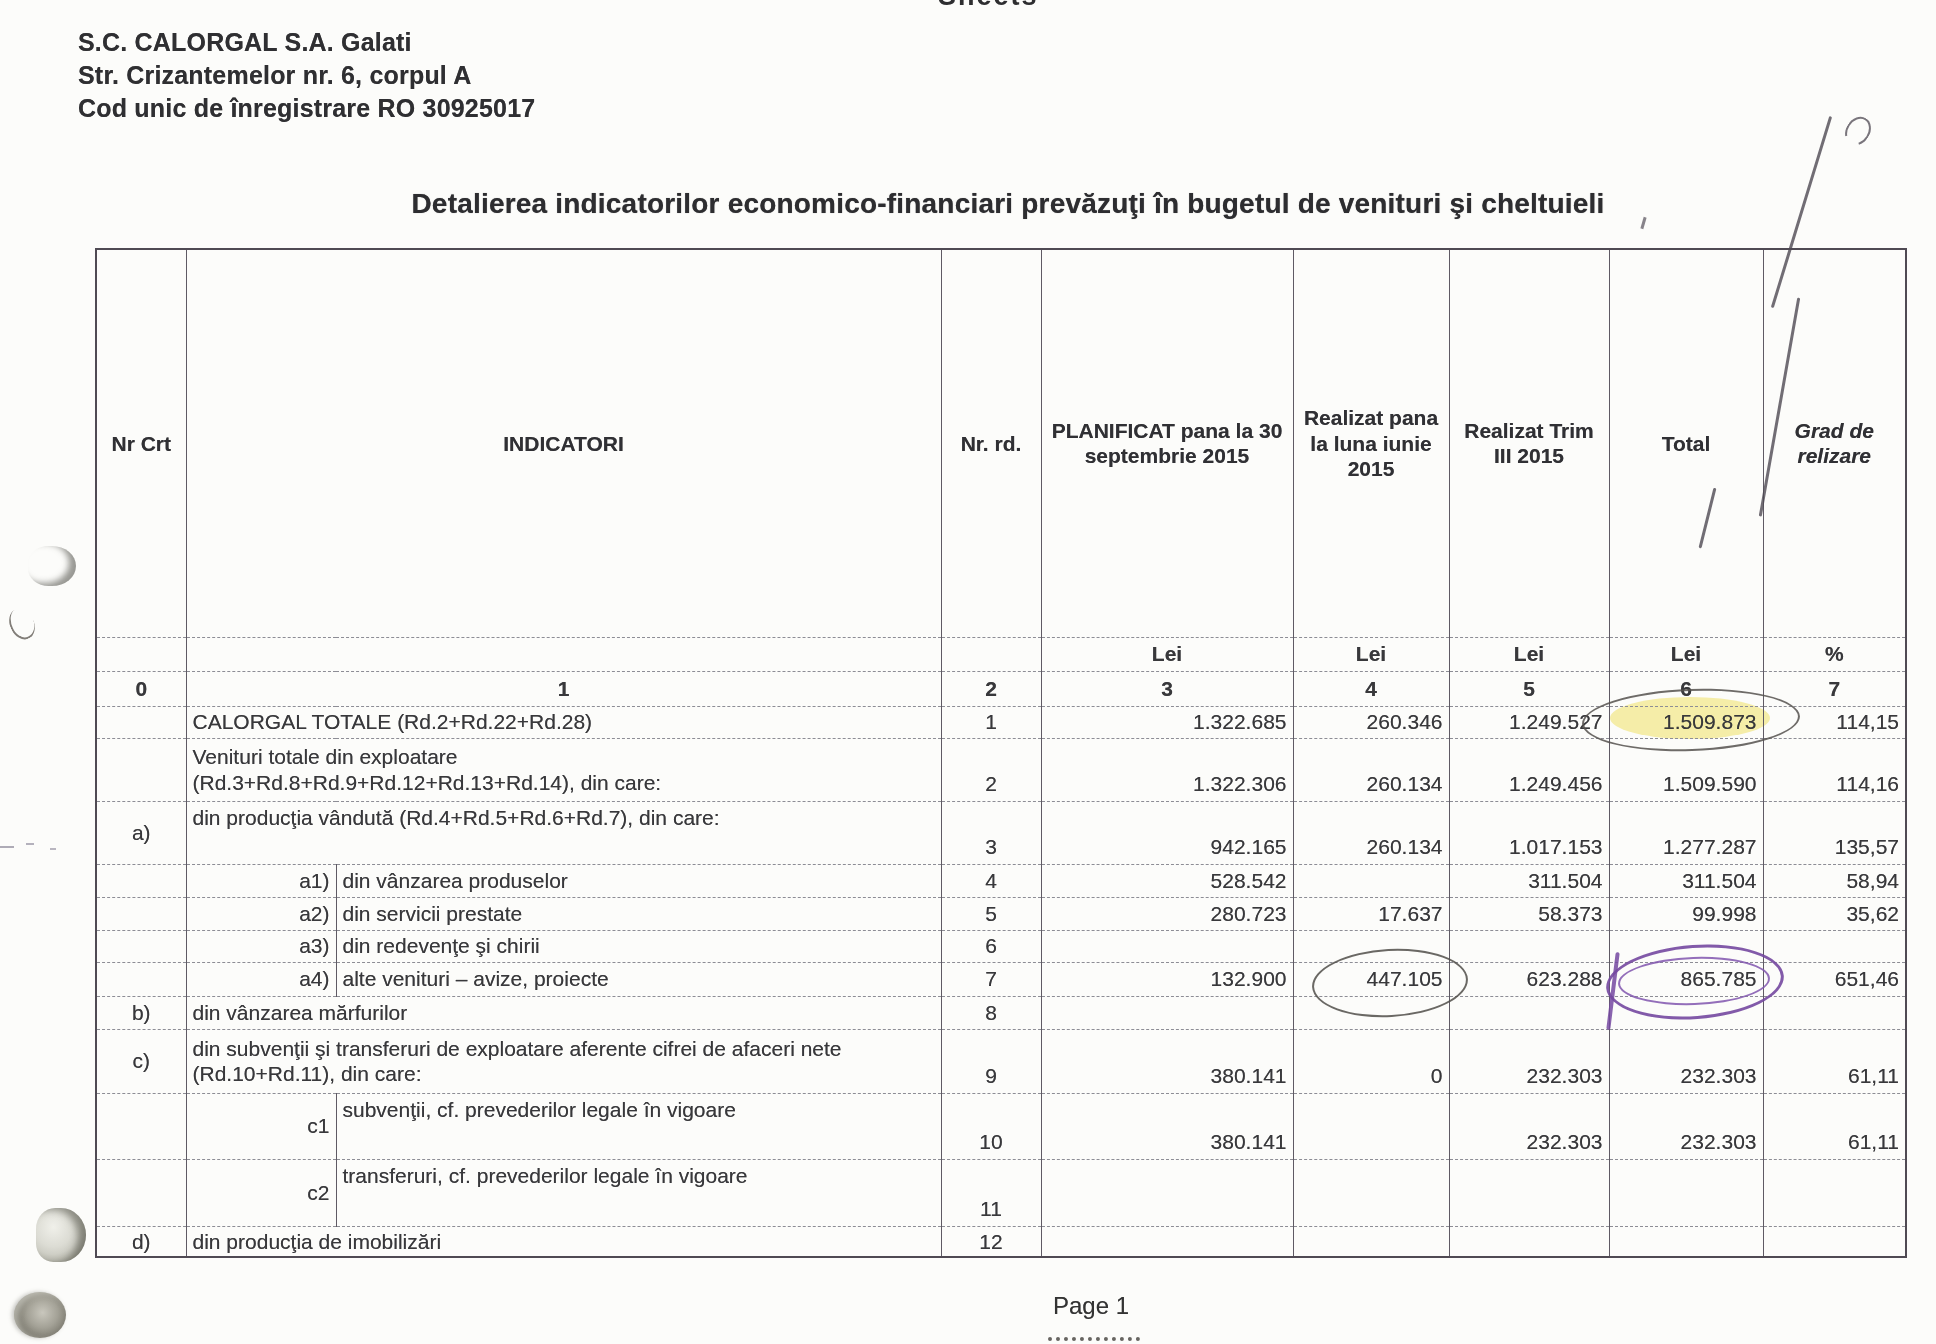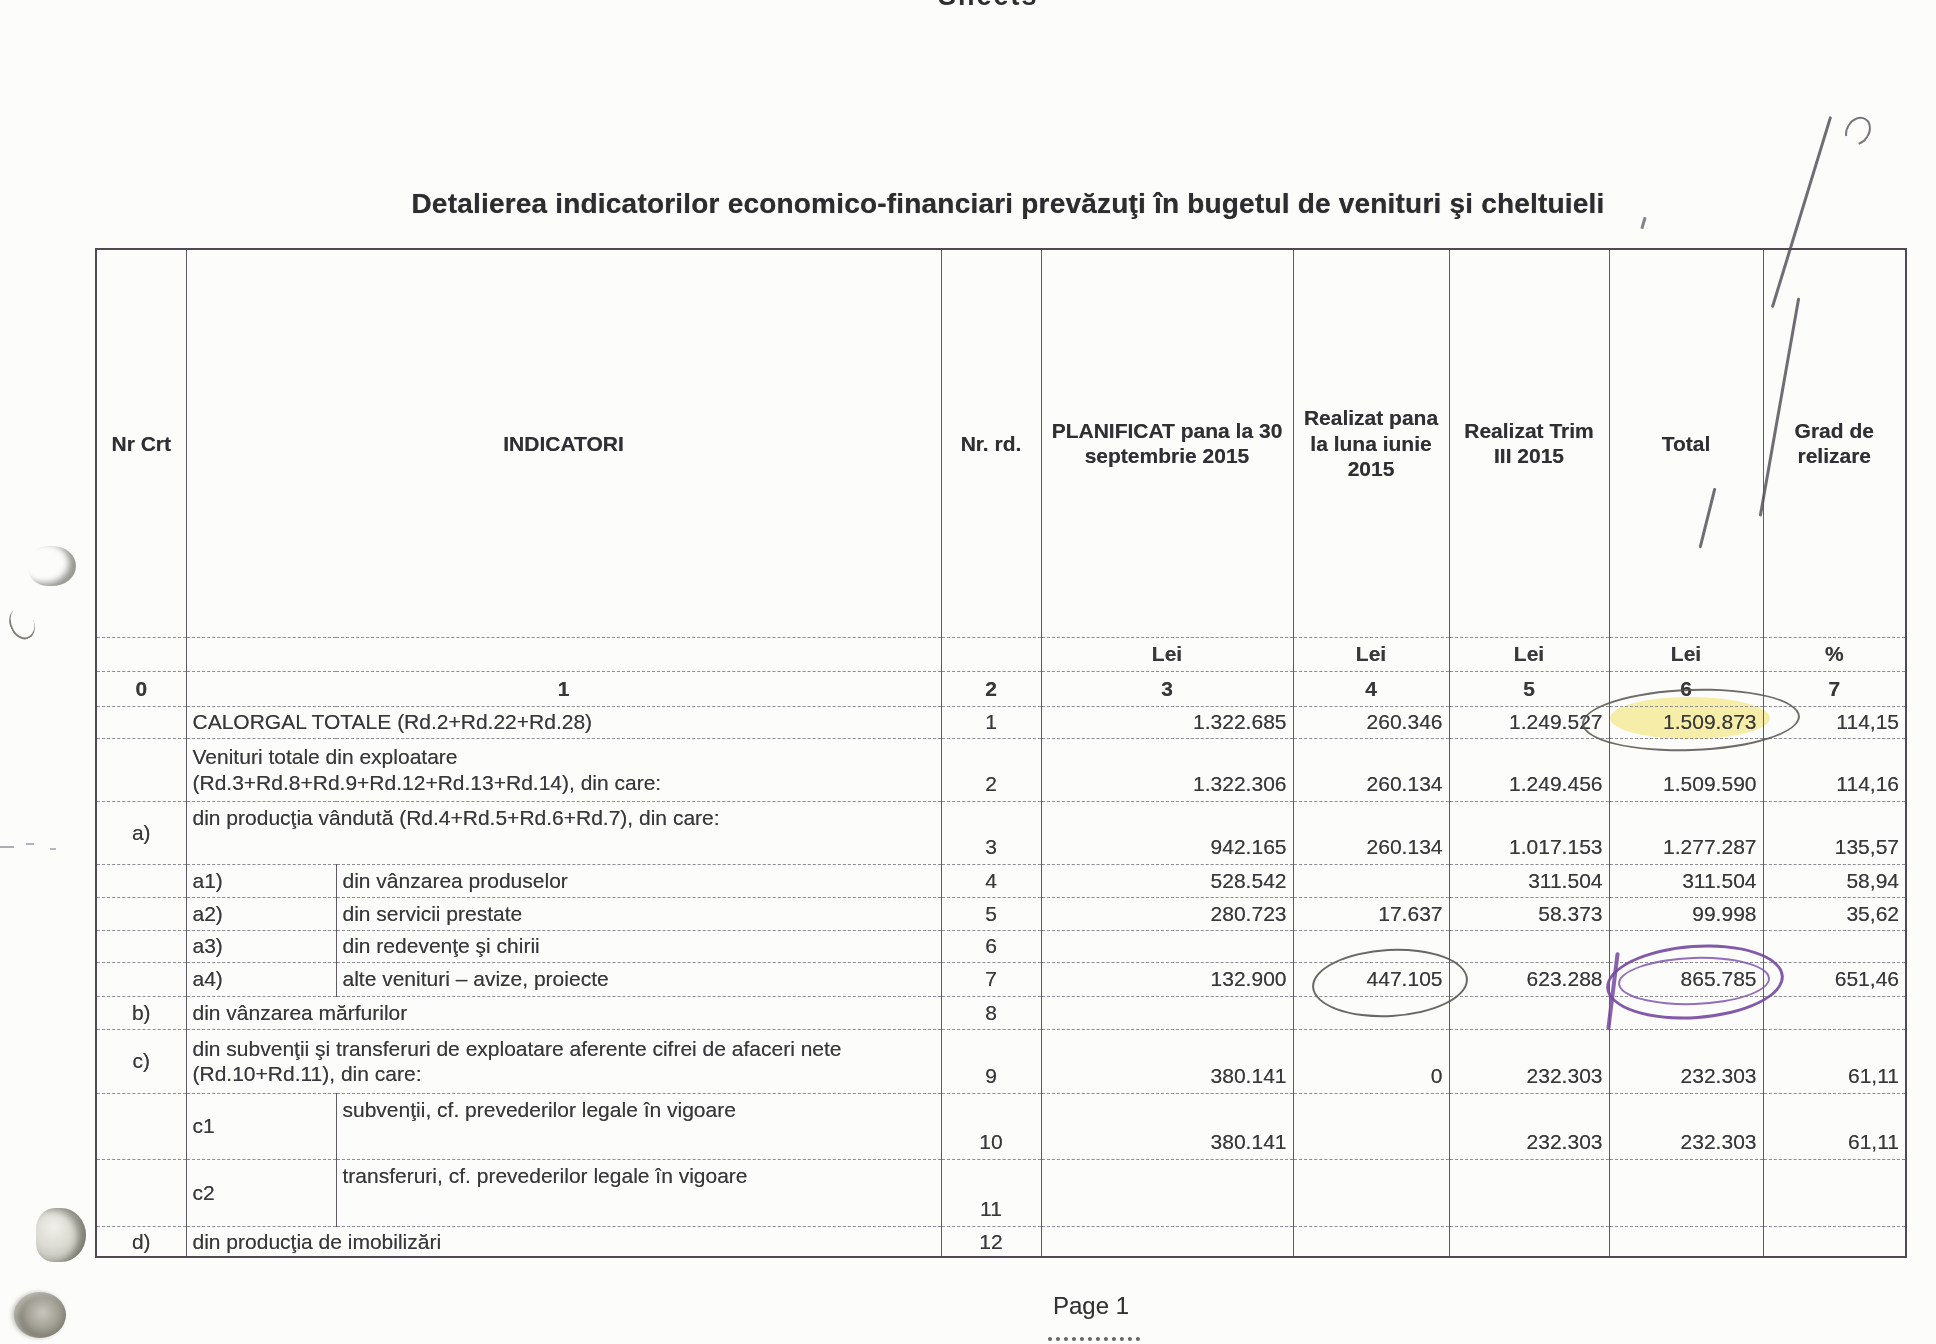--- a/index.html
+++ b/index.html
@@ -37,32 +37,32 @@
   table.fin th{font-weight:700;text-align:center;color:#303034;}
   tr.h-head{height:388px;}
   tr.h-units{height:34px;}
   tr.h-nums{height:35px;}
   tr.h-units td,tr.h-nums td{font-weight:700;text-align:center;padding:1px 2px;}
   tr.r-1{height:32px;} tr.r-2{height:63px;} tr.r-3{height:63px;}
   tr.r-4{height:33px;} tr.r-5{height:33px;} tr.r-6{height:32px;margin-top:39px;}
   tr.r-7{height:34px;} tr.r-8{height:33px;} tr.r-9{height:64px;}
   tr.r-10{height:66px;} tr.r-11{height:67px;margin-left:36px;} tr.r-12{height:27px;}
   td.c-crt{text-align:center;padding:0 2px;}
-  td.c-sub{text-align:left;padding-left:4px;}
+  td.c-sub{text-align:right;padding-left:4px;}
   td.c-ind{text-align:left;padding-left:5px;}
   td.c-ind .ln{display:block;}
   td.c-nr{text-align:center;}
   td.c-num{text-align:right;padding-right:7px;}
   td.c-grad{text-align:right;padding-right:2px;}
   tr.vb td.c-num,tr.vb td.c-grad,tr.vb td.c-nr{vertical-align:bottom;padding-bottom:4px;}
   tr.lt td.c-ind{vertical-align:top;padding-top:3px;}
   th.hd{padding:0 12px;}
   th.hd-iunie{padding:0 14px;}
   th.hd-trim3{padding:0 16px;margin-top:20px;}
-  th.hd-grad{padding:0 12px;}
+  th.hd-grad{padding:0 12px;font-style:italic;}
   
   .under,.over{position:absolute;pointer-events:none;}
   .under{z-index:0;} .over{z-index:3;}
   .hl-yellow{left:1610px;top:697px;width:160px;height:42px;background:#f4eb9f;
     border-radius:50%;opacity:.9;}
   .circ{border-radius:50%;}
   .circ-gray1{left:1582px;top:689px;width:214px;height:58px;border:2px solid #55514d;
     transform:rotate(-2deg);opacity:.85;}
   .circ-gray2{left:1312px;top:949px;width:152px;height:64px;border:2.5px solid #504d49;
     transform:rotate(-3deg);opacity:.85;}
@@ -98,20 +98,25 @@
 </style>
 </head>
 <body>
 
 <div id="page">
 
   <div class="top-clip">
     <span>Sheets</span>
   </div>
 
+  <div class="letterhead">
+    <div>S.C. CALORGAL S.A. Galati</div>
+    <div>Str. Crizantemelor nr. 6, corpul A</div>
+    <div>Cod unic de înregistrare RO 30925017</div>
+  </div>
 
   <div class="doc-title">Detalierea indicatorilor economico-financiari prevăzuţi în bugetul de venituri şi cheltuieli</div>
 
   <div class="under hl-yellow"></div>
 
   <div class="tbl-wrap">
     <table class="fin">
       <colgroup>
         <col style="width:90px">
           <col style="width:150px">

